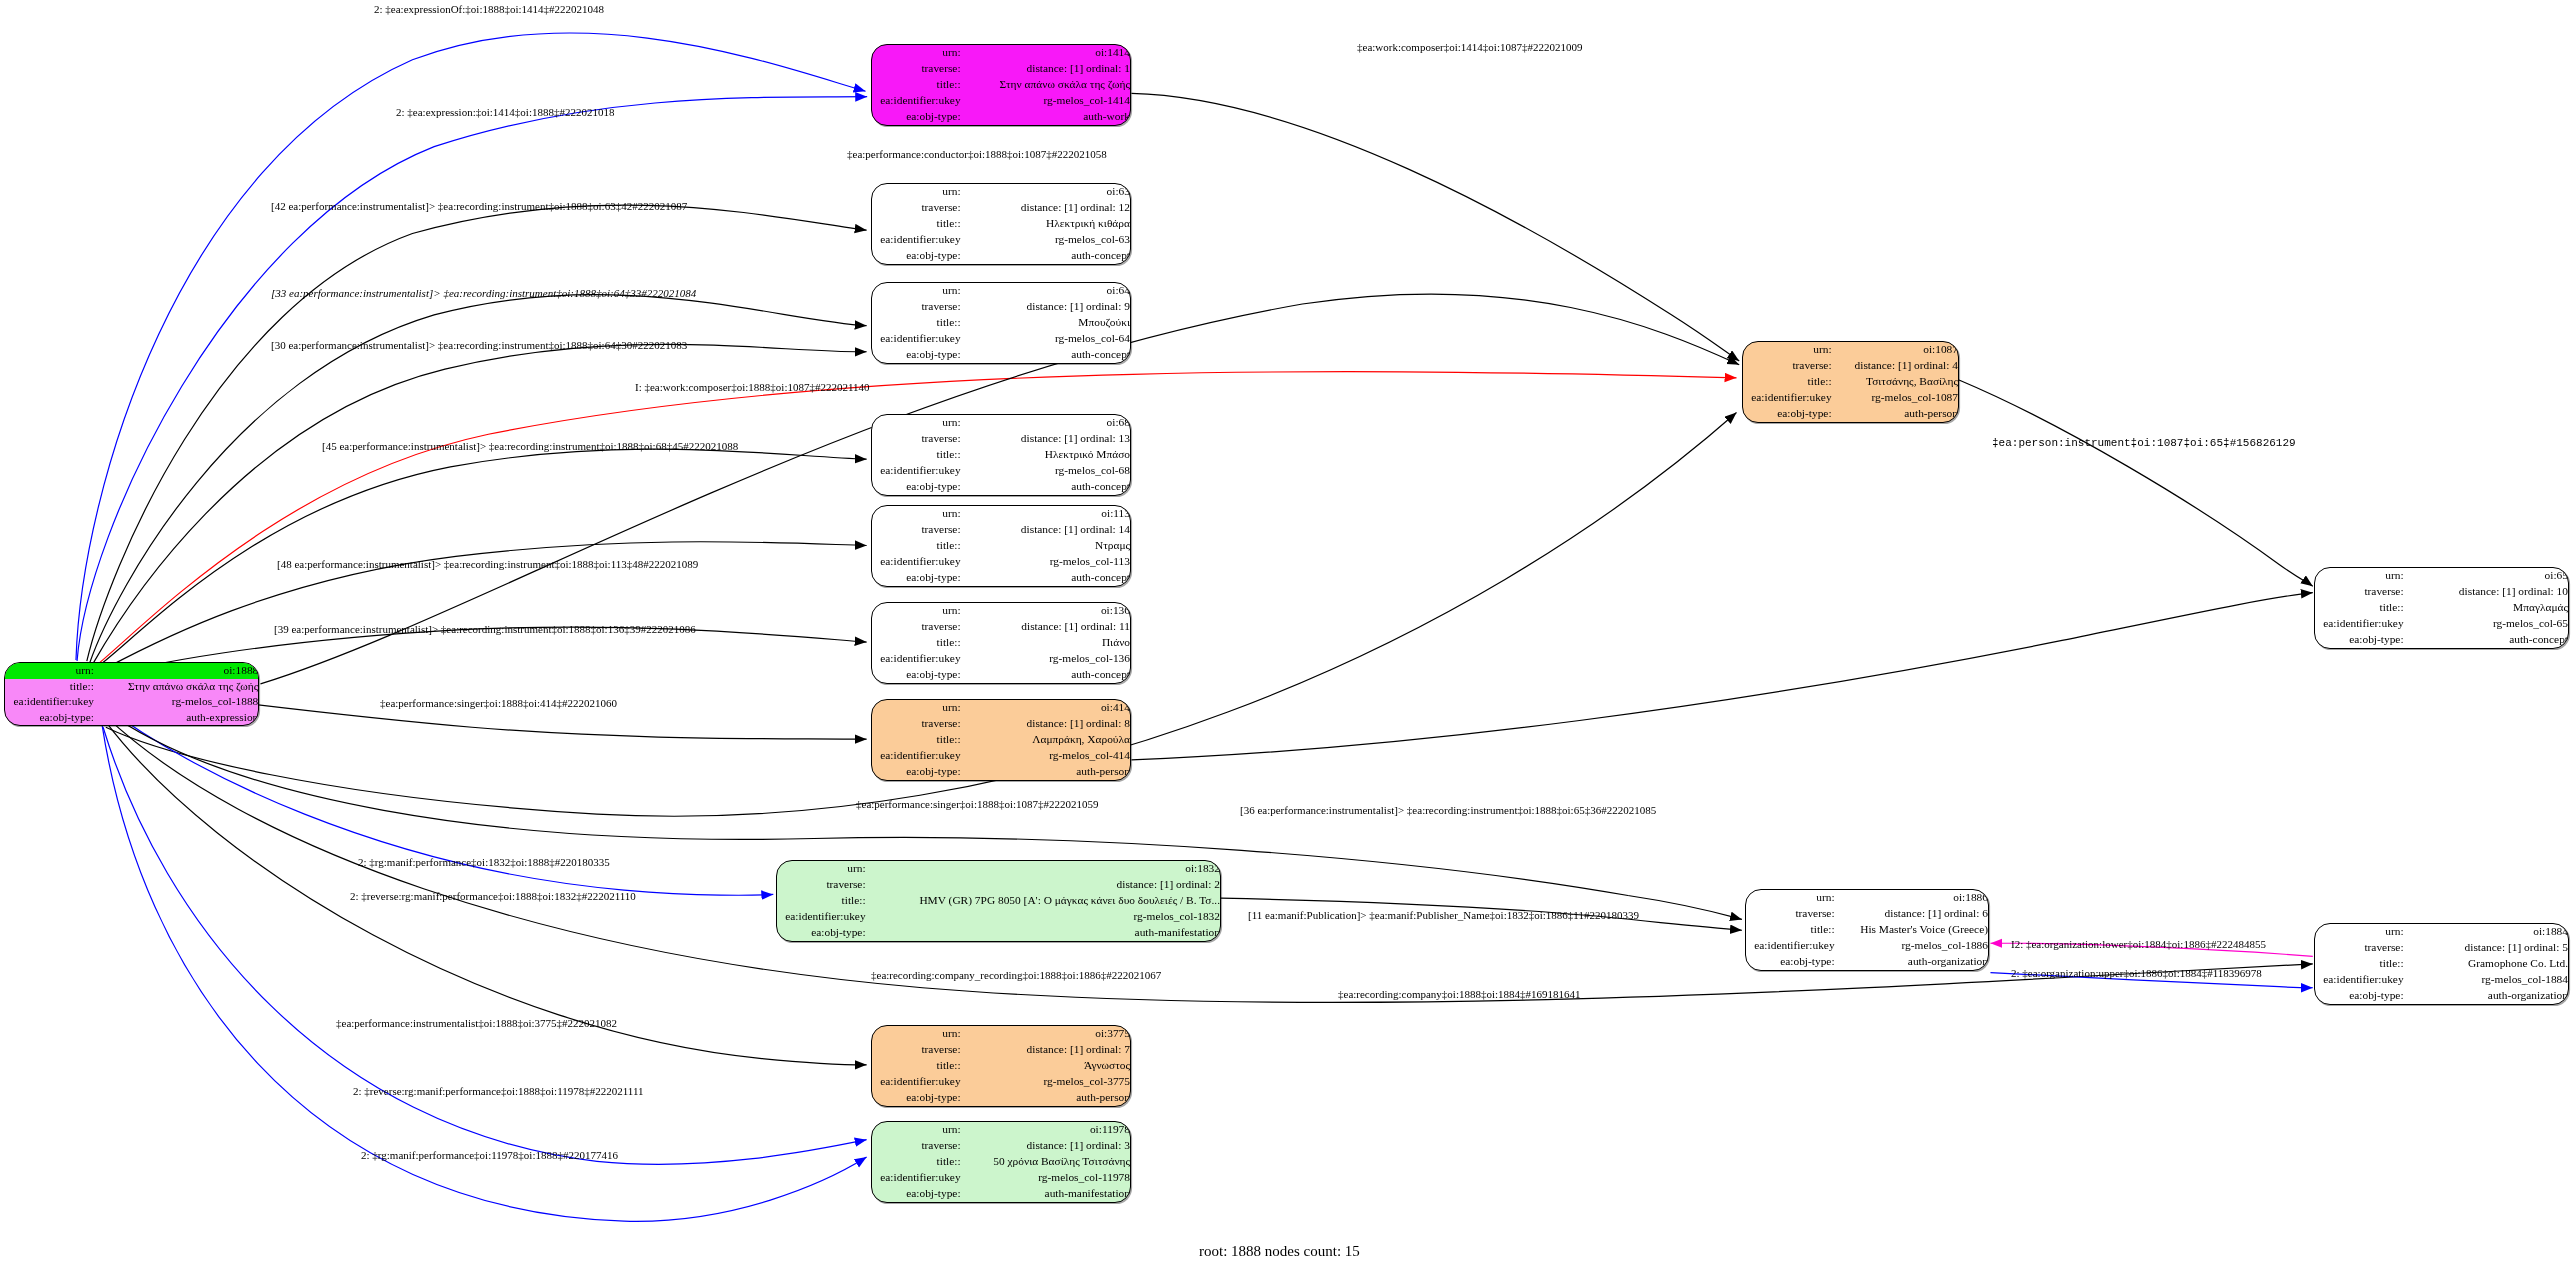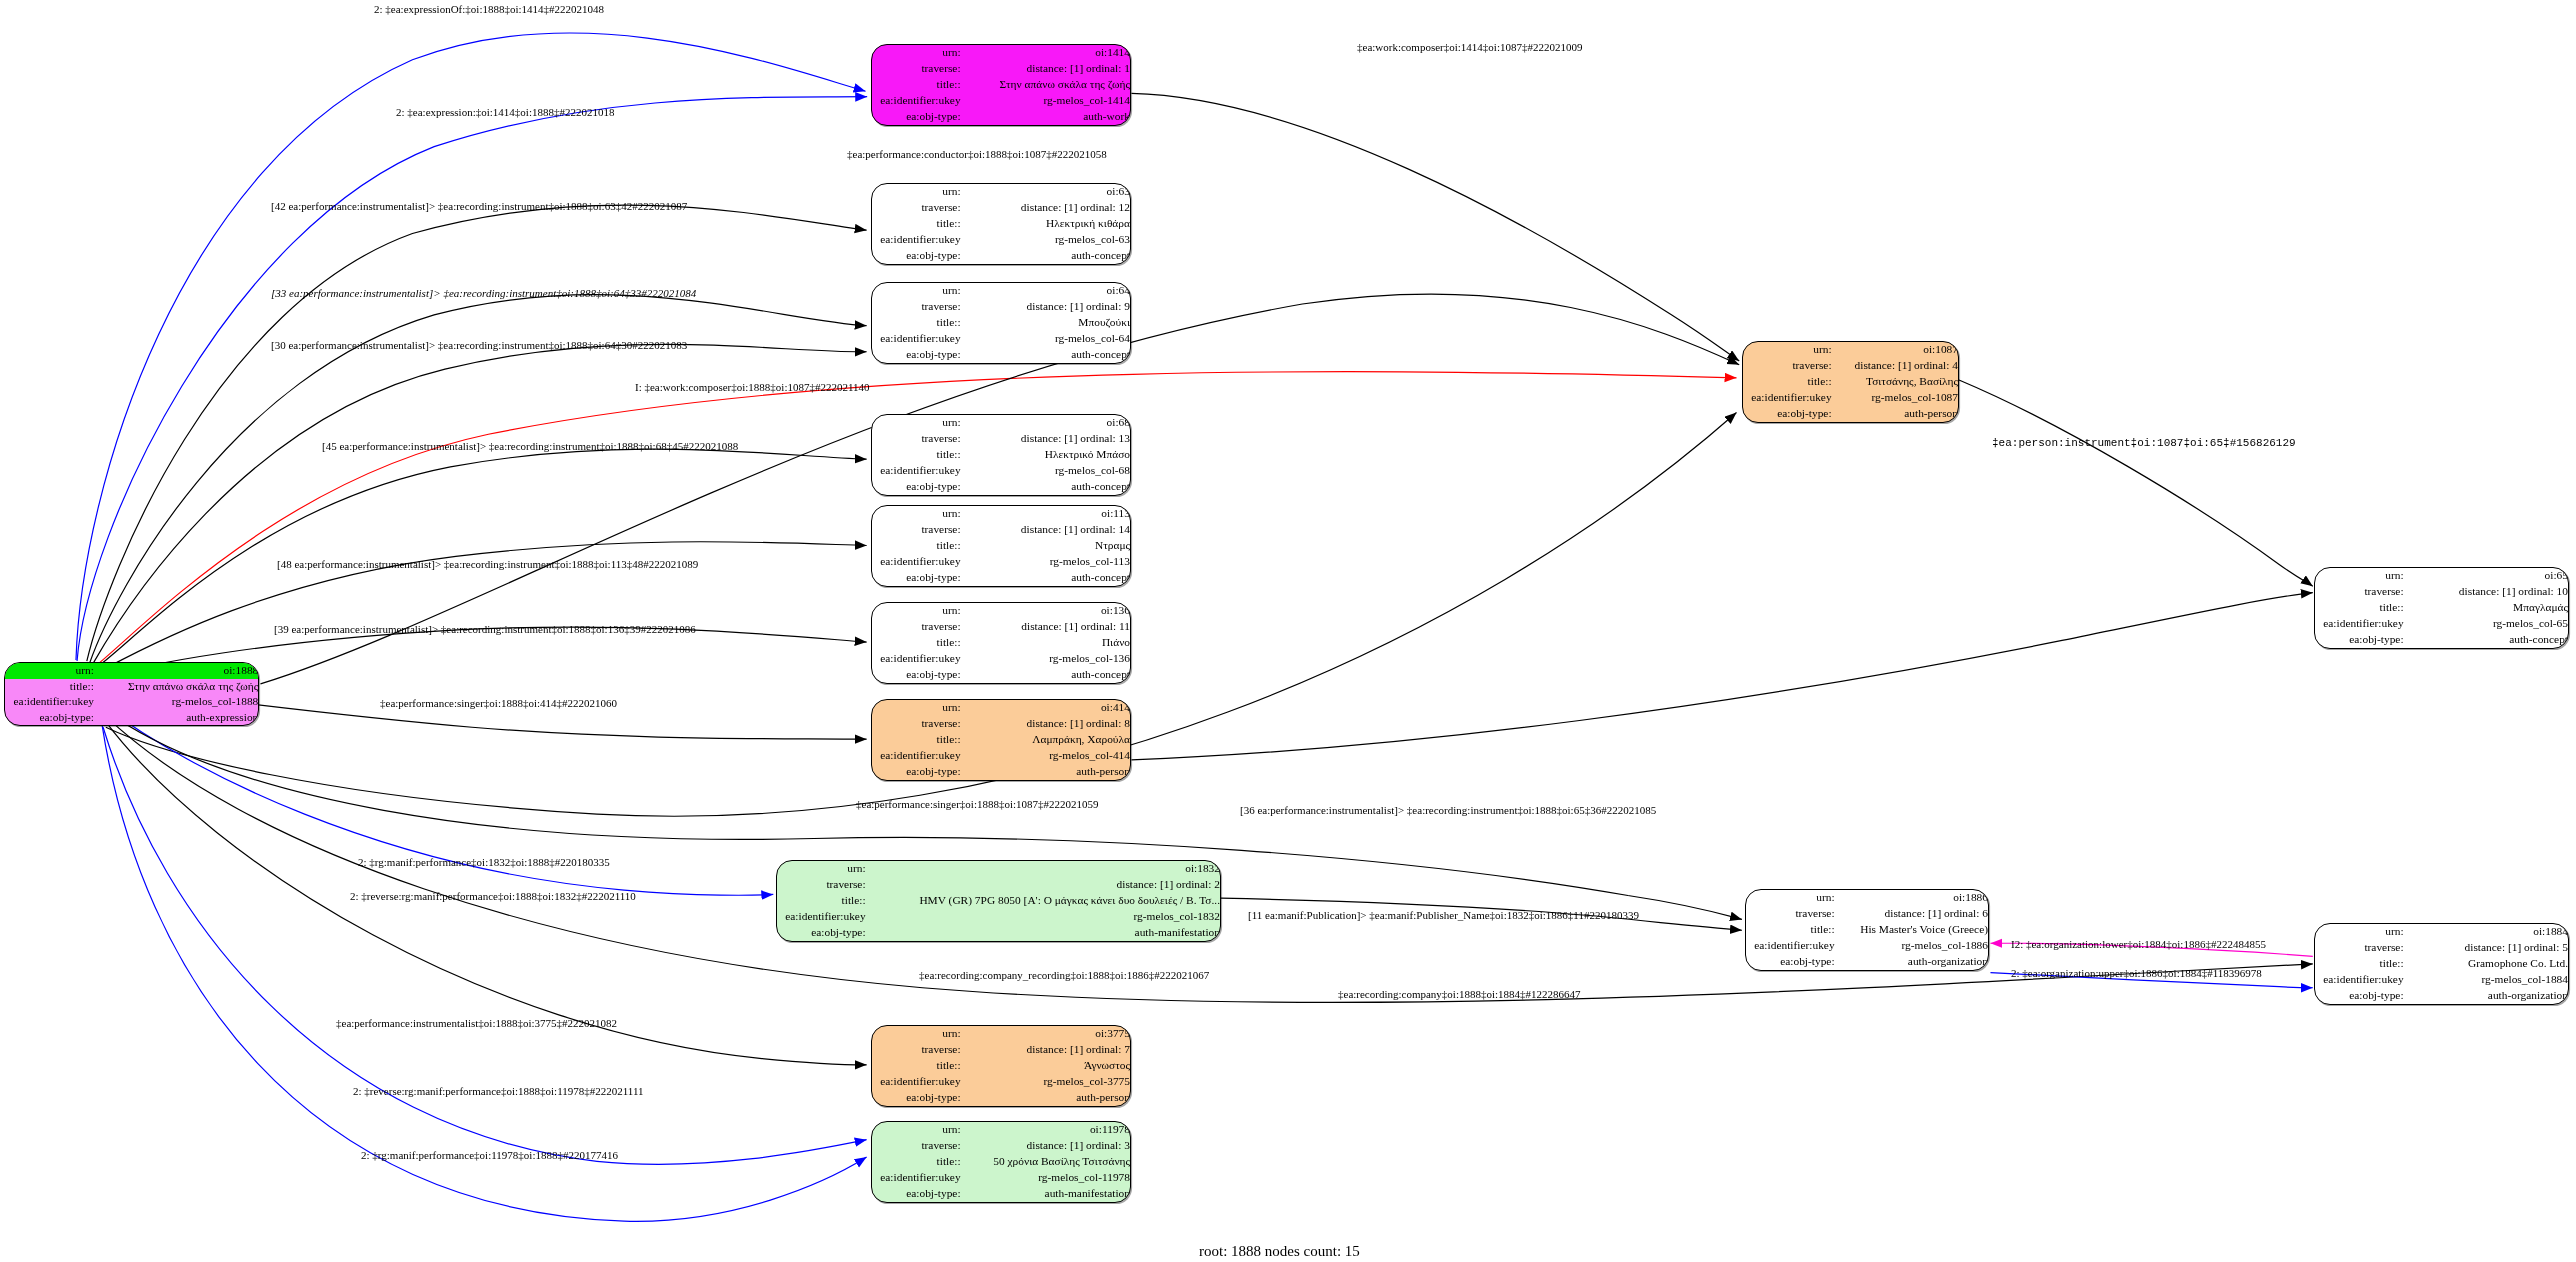--- a/index.html
+++ b/index.html
@@ -473,22 +473,22 @@
       <div class="edge-label" style="left: 274px; top: 623px;">[39 ea:performance:instrumentalist]&gt; ‡ea:recording:instrument‡oi:1888‡oi:136‡39#222021086</div>
       <div class="edge-label" style="left: 380px; top: 697px;">‡ea:performance:singer‡oi:1888‡oi:414‡#222021060</div>
       <div class="edge-label" style="left: 1992px; top: 437px; font-family: Liberation Mono, monospace;">‡ea:person:instrument‡oi:1087‡oi:65‡#156826129</div>
       <div class="edge-label" style="left: 856px; top: 798px;">‡ea:performance:singer‡oi:1888‡oi:1087‡#222021059</div>
       <div class="edge-label" style="left: 1240px; top: 804px;">[36 ea:performance:instrumentalist]&gt; ‡ea:recording:instrument‡oi:1888‡oi:65‡36#222021085</div>
       <div class="edge-label" style="left: 358px; top: 856px;">2: ‡rg:manif:performance‡oi:1832‡oi:1888‡#220180335</div>
       <div class="edge-label" style="left: 350px; top: 890px;">2: ‡reverse:rg:manif:performance‡oi:1888‡oi:1832‡#222021110</div>
       <div class="edge-label" style="left: 1248px; top: 909px;">[11 ea:manif:Publication]&gt; ‡ea:manif:Publisher_Name‡oi:1832‡oi:1886‡11#220180339</div>
       <div class="edge-label" style="left: 2011px; top: 938px;">I2: ‡ea:organization:lower‡oi:1884‡oi:1886‡#222484855</div>
       <div class="edge-label" style="left: 2011px; top: 967px;">2: ‡ea:organization:upper‡oi:1886‡oi:1884‡#118396978</div>
-      <div class="edge-label" style="left: 871px; top: 969px; margin-left: 48px;">‡ea:recording:company_recording‡oi:1888‡oi:1886‡#222021067</div>
-      <div class="edge-label" style="left: 1338px; top: 988px;">‡ea:recording:company‡oi:1888‡oi:1884‡#122286647</div>
+      <div class="edge-label" style="left: 871px; top: 969px;">‡ea:recording:company_recording‡oi:1888‡oi:1886‡#222021067</div>
+      <div class="edge-label" style="left: 1338px; top: 988px;">‡ea:recording:company‡oi:1888‡oi:1884‡#169181641</div>
       <div class="edge-label" style="left: 336px; top: 1017px;">‡ea:performance:instrumentalist‡oi:1888‡oi:3775‡#222021082</div>
       <div class="edge-label" style="left: 353px; top: 1085px;">2: ‡reverse:rg:manif:performance‡oi:1888‡oi:11978‡#222021111</div>
       <div class="edge-label" style="left: 361px; top: 1149px;">2: ‡rg:manif:performance‡oi:11978‡oi:1888‡#220177416</div>
     </div>
 
   <div class="footer" style="left:1199px;top:1243px;">root: 1888 nodes count: 15</div>
 </div>
 
 
 </body></html>

